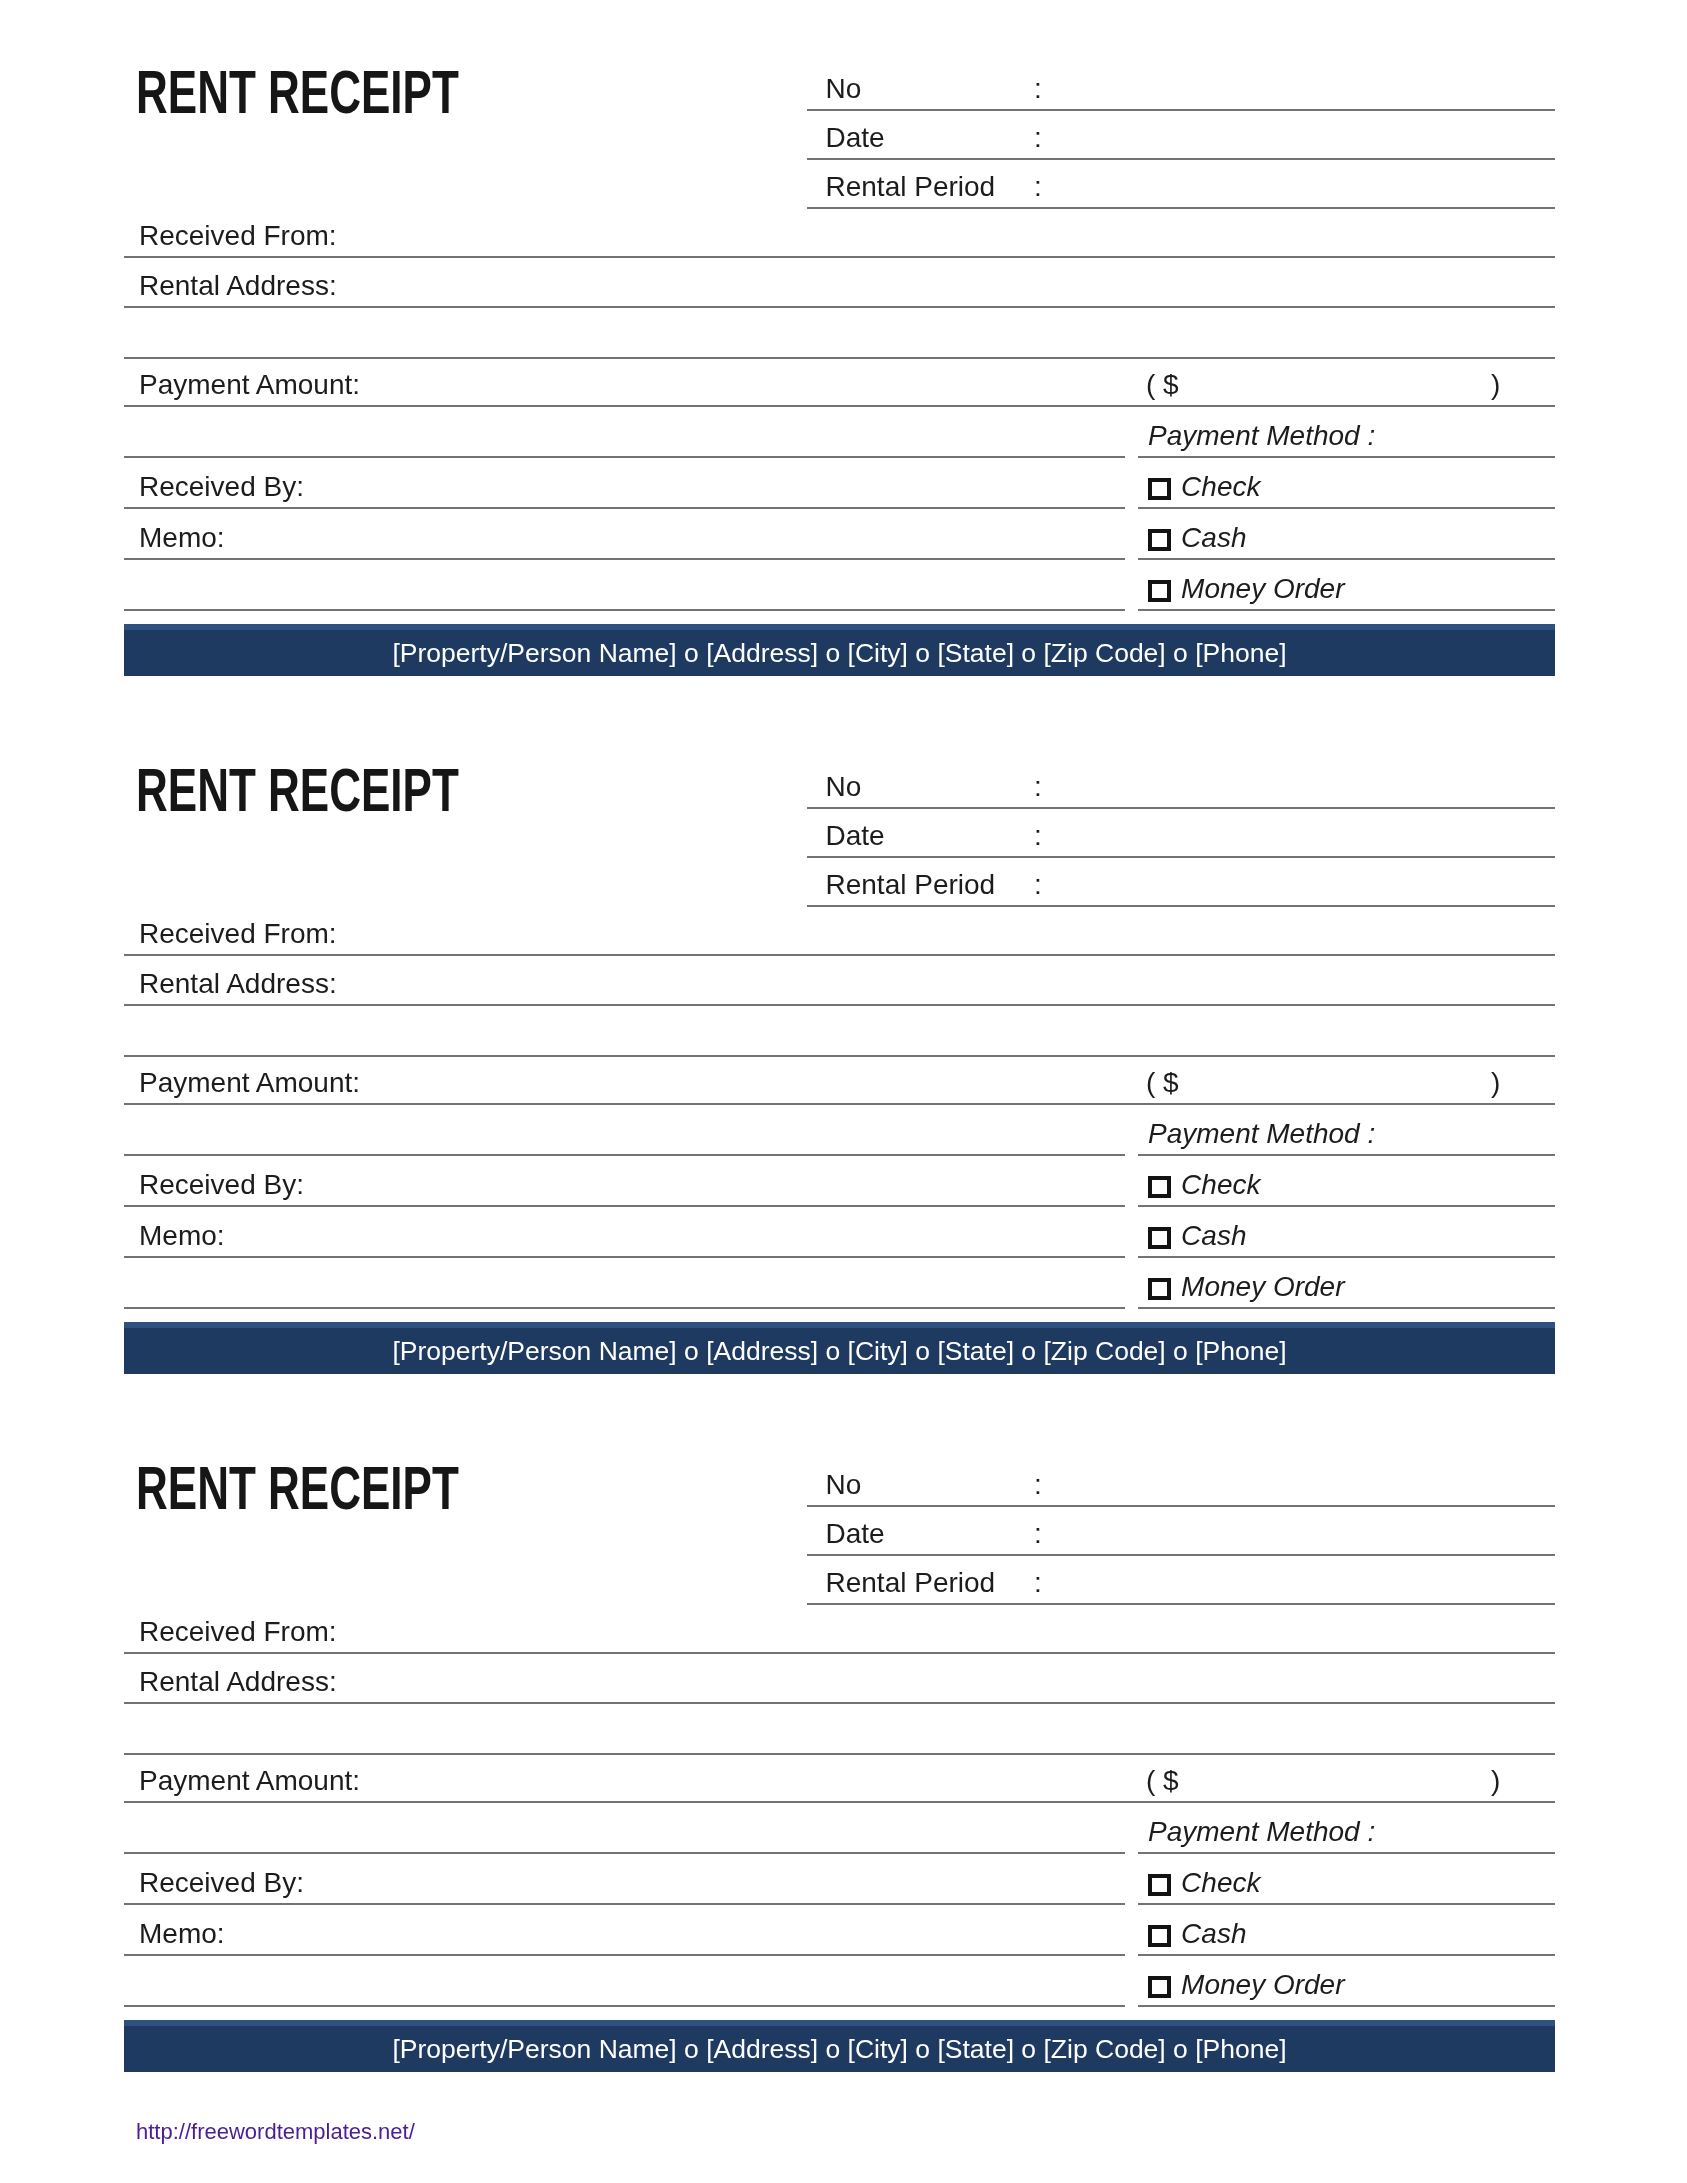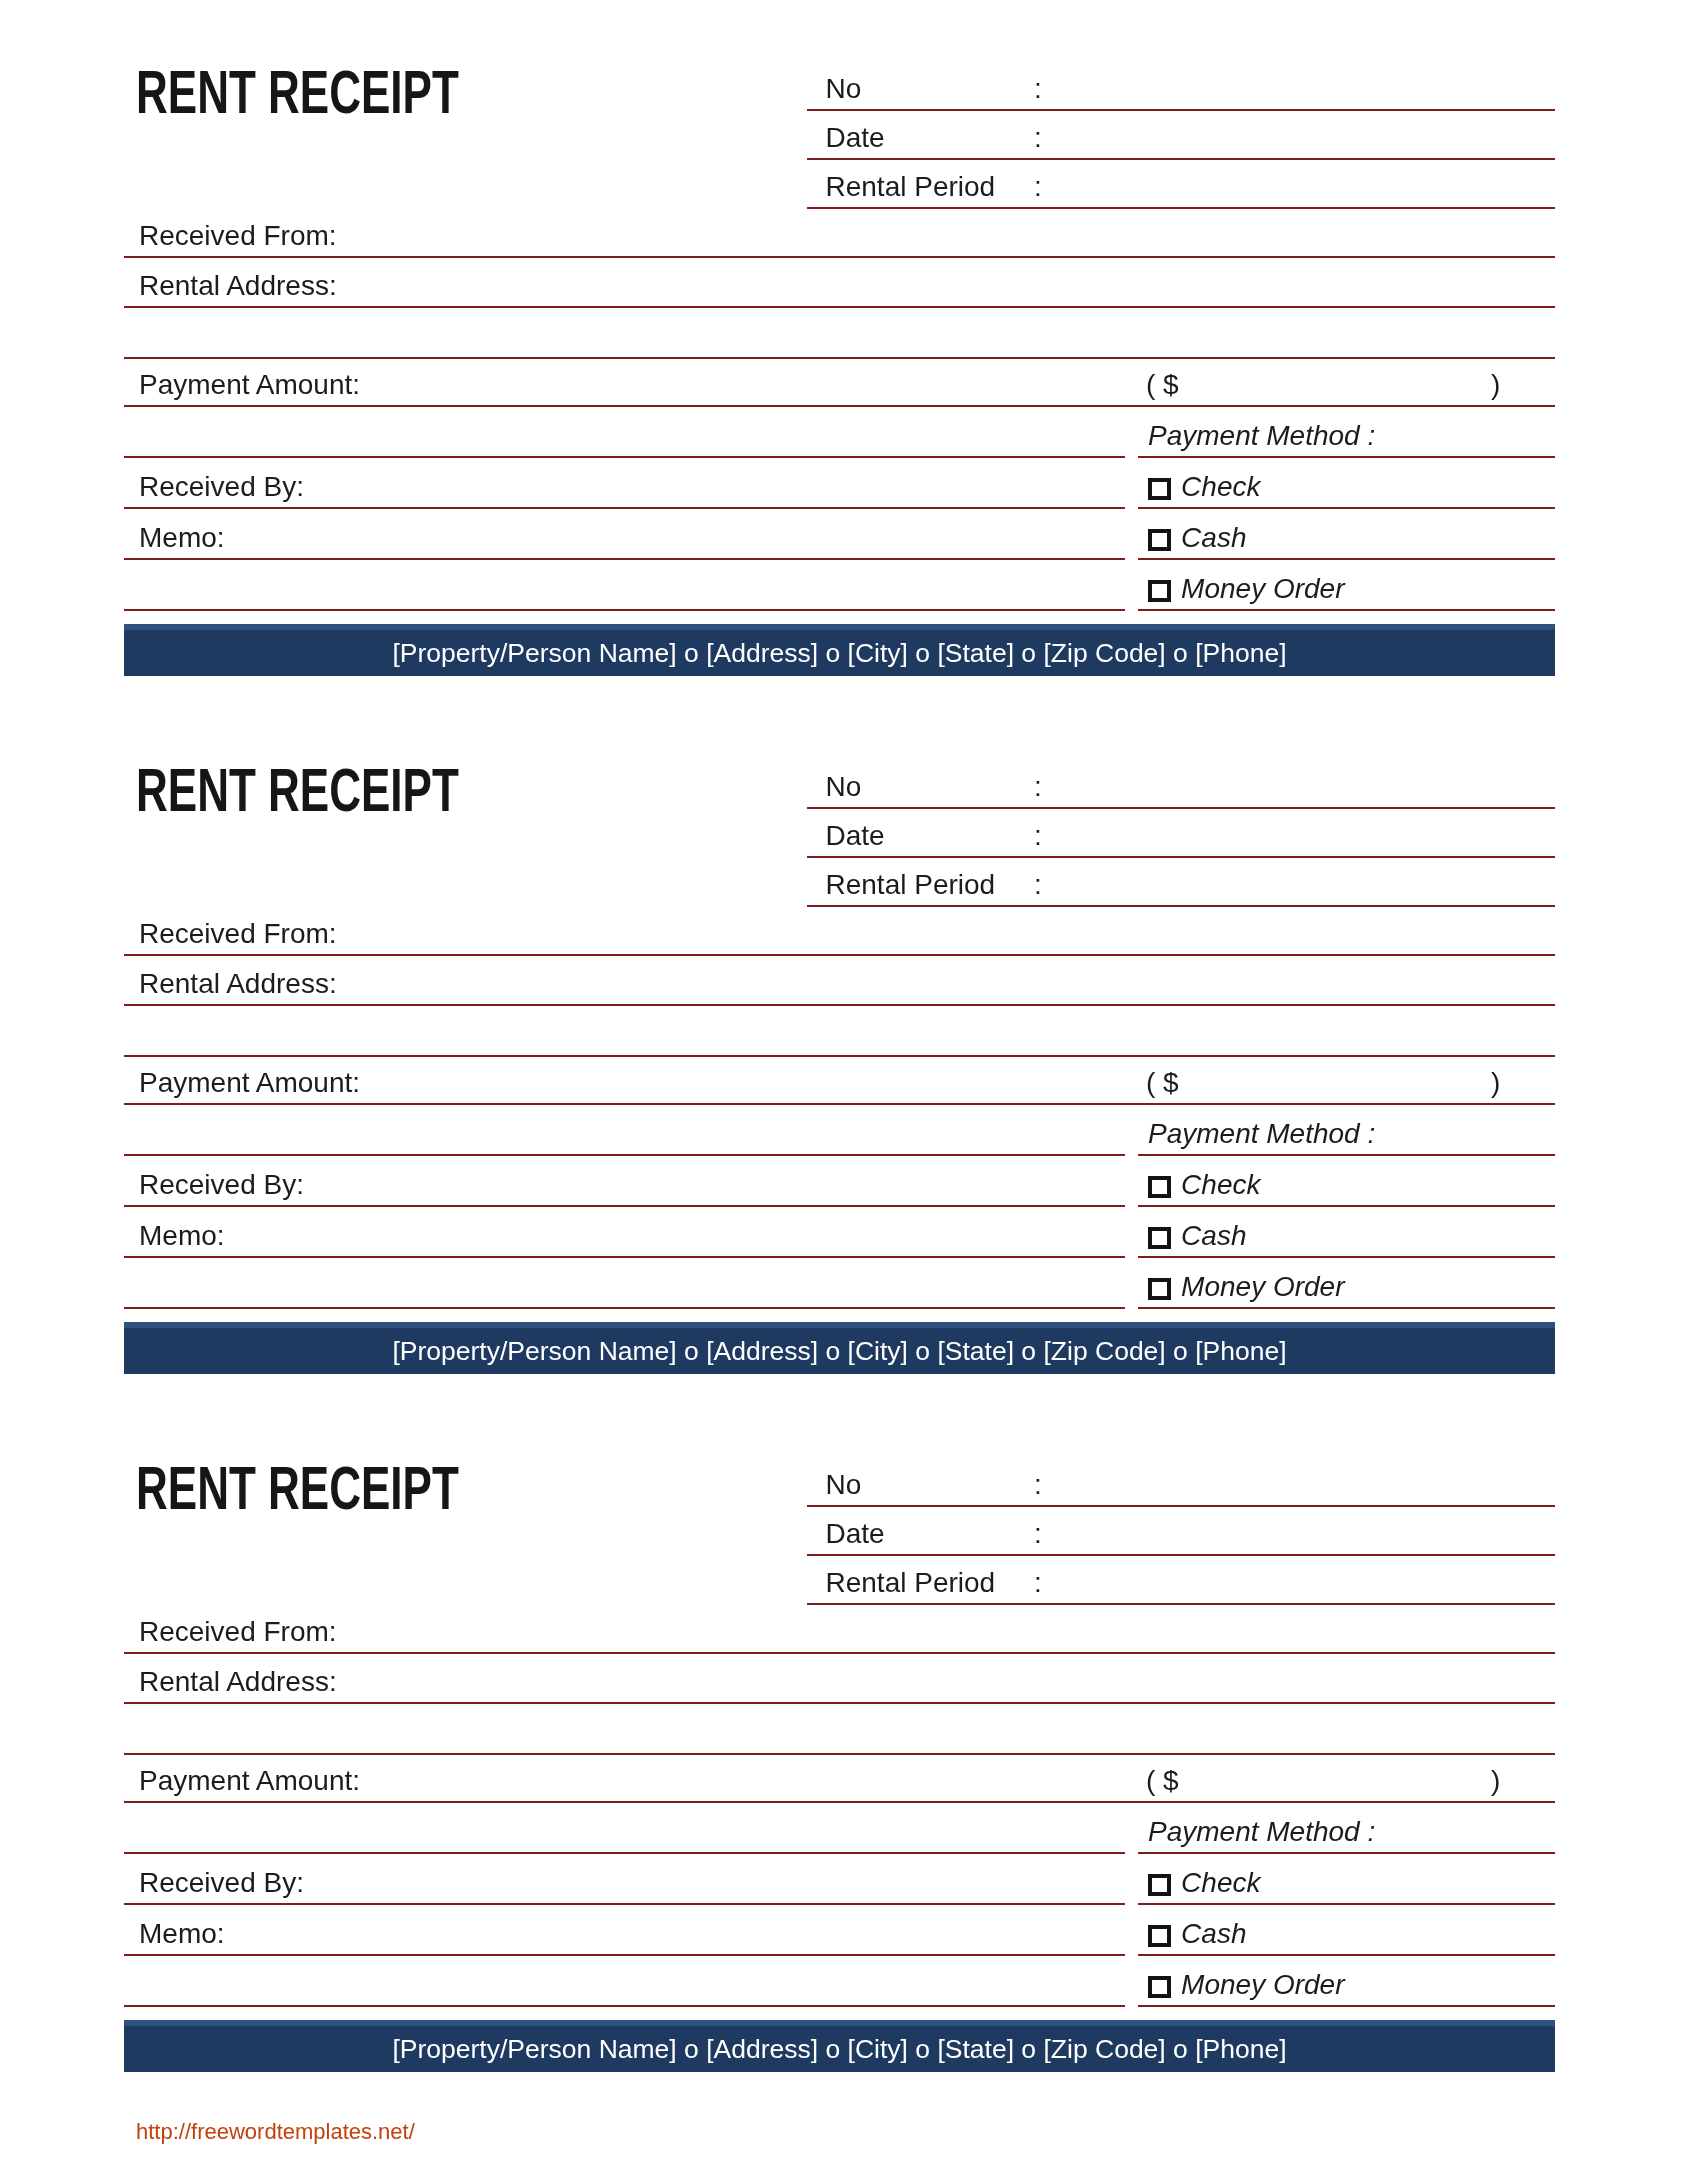--- a/index.html
+++ b/index.html
@@ -29,21 +29,21 @@
     letter-spacing:0px;
     white-space:nowrap;
     transform:scaleX(0.71);
     transform-origin:0 50%;
     color:#161616;
   }
   .field-row{
     position:absolute;
     box-sizing:border-box;
     height:42px;
-    border-bottom:2px solid #7f1d1d;
+    border-bottom:2px solid #737373;
     display:flex;
     align-items:flex-end;
     padding-bottom:6px;
     font-size:28px;
     line-height:1;
     white-space:nowrap;
   }
   .full{ left:124px; width:1431px; }
   .leftcol{ left:124px; width:1001px; }
   .rightcol{ left:1138px; width:417px; }
@@ -91,21 +91,21 @@
     justify-content:center;
     color:#ffffff;
     font-size:26.5px;
     white-space:nowrap;
   }
   .page-footer{
     position:absolute;
     left:136px;
     top:2119px;
     font-size:22px;
-    color:#c2410c;
+    color:#4c1d95;
     white-space:nowrap;
   }
 </style>
 </head>
 <body>
 
 <div class="page">
 
   <section class="receipt" style="top:0px">
     <div class="receipt-title">RENT RECEIPT</div>

